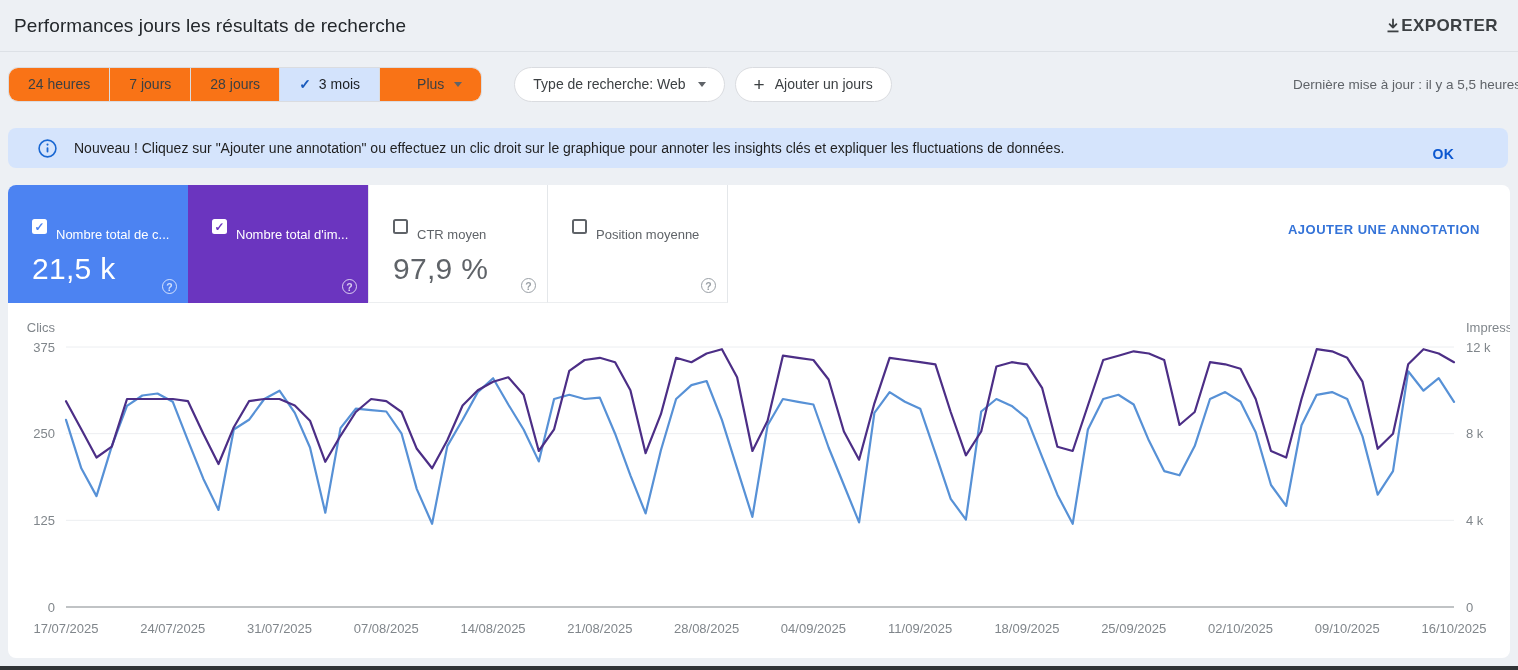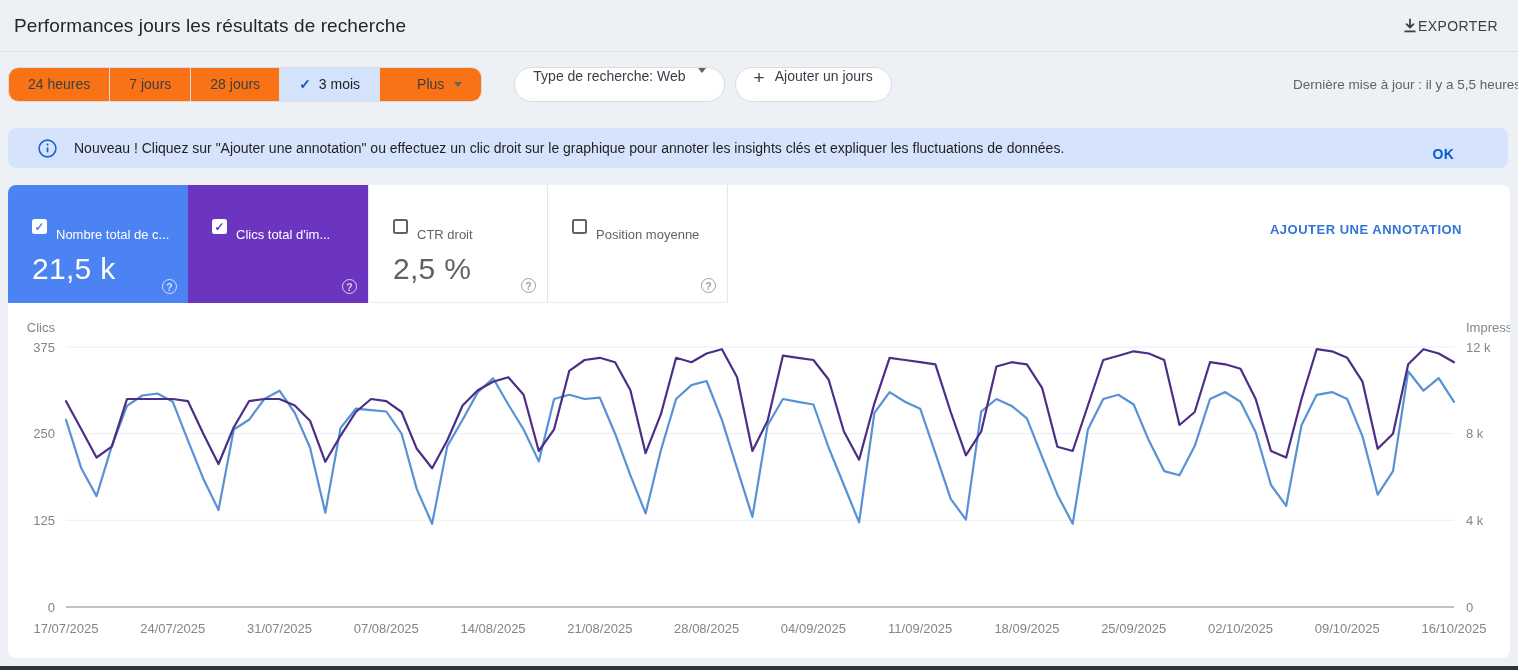--- a/index.html
+++ b/index.html
@@ -11,21 +11,21 @@
     color:#202124;
   }
   
   .header {
     height:52px; display:flex; align-items:center; justify-content:space-between;
     padding:0 18px 0 14px; border-bottom:1px solid #dde1e6;
   }
   .page-title { font-size:19px; font-weight:400; color:#23272b; letter-spacing:.1px; }
   .export-btn {
     display:flex; align-items:center; cursor:pointer;
-    font-size:14px; font-weight:400; color:#3c4043; letter-spacing:.4px;
+    font-size:17px; font-weight:700; color:#3c4043; letter-spacing:.4px;
     background:none; border:none; padding:4px 2px;
   }
   
   .toolbar { height:64px; display:flex; align-items:center; padding-left:8px; }
   .seg-group {
     display:flex; background:#fff; border:1px solid #dadce0; border-radius:10px;
     height:35px; overflow:hidden;
   }
   .seg-btn {
     display:flex; align-items:center; gap:8px; padding:0 19px; font-size:14px;
@@ -33,21 +33,21 @@
     cursor:pointer; white-space:nowrap;
   }
   .seg-btn:last-child { border-right:none;padding-left:37px; }
   .seg-btn.selected { background:#d3e3fc; color:#1b1f23; }
   .seg-check { color:#185abc; font-weight:700; font-size:14px; }
   .caret {
     width:0; height:0; border-left:4.5px solid transparent; border-right:4.5px solid transparent;
     border-top:5px solid #5f6368; display:inline-block; margin-left:2px;
   }
   .pill {
-    display:flex; align-items:flex-start; gap:10px; height:35px; padding:0 18px;
+    display:flex; align-items:center; gap:10px; height:35px; padding:0 18px;
     background:#fff; border:1px solid #dadce0; border-radius:18px;
     font-size:14px; color:#3c4043; cursor:pointer; white-space:nowrap;
   }
   .pill.search-type { margin-left:32px; }
   .pill.add-filter { margin-left:10px; }
   .plus-glyph { font-size:19px; font-weight:400; color:#3c4043; line-height:1; }
   .toolbar-spacer { flex:1; }
   .last-update {
     font-size:13.5px; color:#5f6368; white-space:nowrap; overflow:hidden; margin-right:-3px;
   }
@@ -89,21 +89,21 @@
   .help-icon {
     position:absolute; right:11px; bottom:9px;
     width:15px; height:15px; border-radius:50%; font-size:10.5px; font-weight:700;
     display:flex; align-items:center; justify-content:center;
   }
   .card-blue .help-icon, .card-purple .help-icon {
     color:rgba(255,255,255,.75); border:1.5px solid rgba(255,255,255,.75);
   }
   .card-plain .help-icon { color:#9aa0a6; border:1.5px solid #9aa0a6; }
   .annotation-link {
-    position:absolute; top:36px; right:42px; background:none; border:none; cursor:pointer;
+    position:absolute; top:36px; right:24px; background:none; border:none; cursor:pointer;
     font-size:13px; font-weight:700; color:#3473d8; letter-spacing:.5px;
     font-family:"Liberation Sans", sans-serif;
   }
   .chart-wrap { margin-top:7px; }
   
   .bottom-bar { position:absolute; left:0; bottom:0; width:100%; height:4px; background:#313437; }
 </style>
 </head>
 <body>
 
@@ -175,31 +175,31 @@
         <span class="cbx checked">✓</span>
         <span class="metric-label">Nombre total de c...</span>
       </div>
       <div class="metric-value">21,5 k</div>
       <span class="help-icon">?</span>
     </div>
 
     <div class="metric-card card-purple">
       <div class="metric-head">
         <span class="cbx checked">✓</span>
-        <span class="metric-label">Clics total d'im...</span>
+        <span class="metric-label">Nombre total d'im...</span>
       </div>
       <span class="help-icon">?</span>
     </div>
 
     <div class="metric-card card-plain">
       <div class="metric-head">
         <span class="cbx unchecked"></span>
-        <span class="metric-label">CTR droit</span>
-      </div>
-      <div class="metric-value">2,5 %</div>
+        <span class="metric-label">CTR moyen</span>
+      </div>
+      <div class="metric-value">97,9 %</div>
       <span class="help-icon">?</span>
     </div>
 
     <div class="metric-card card-plain">
       <div class="metric-head">
         <span class="cbx unchecked"></span>
         <span class="metric-label">Position moyenne</span>
       </div>
       <span class="help-icon">?</span>
     </div>

